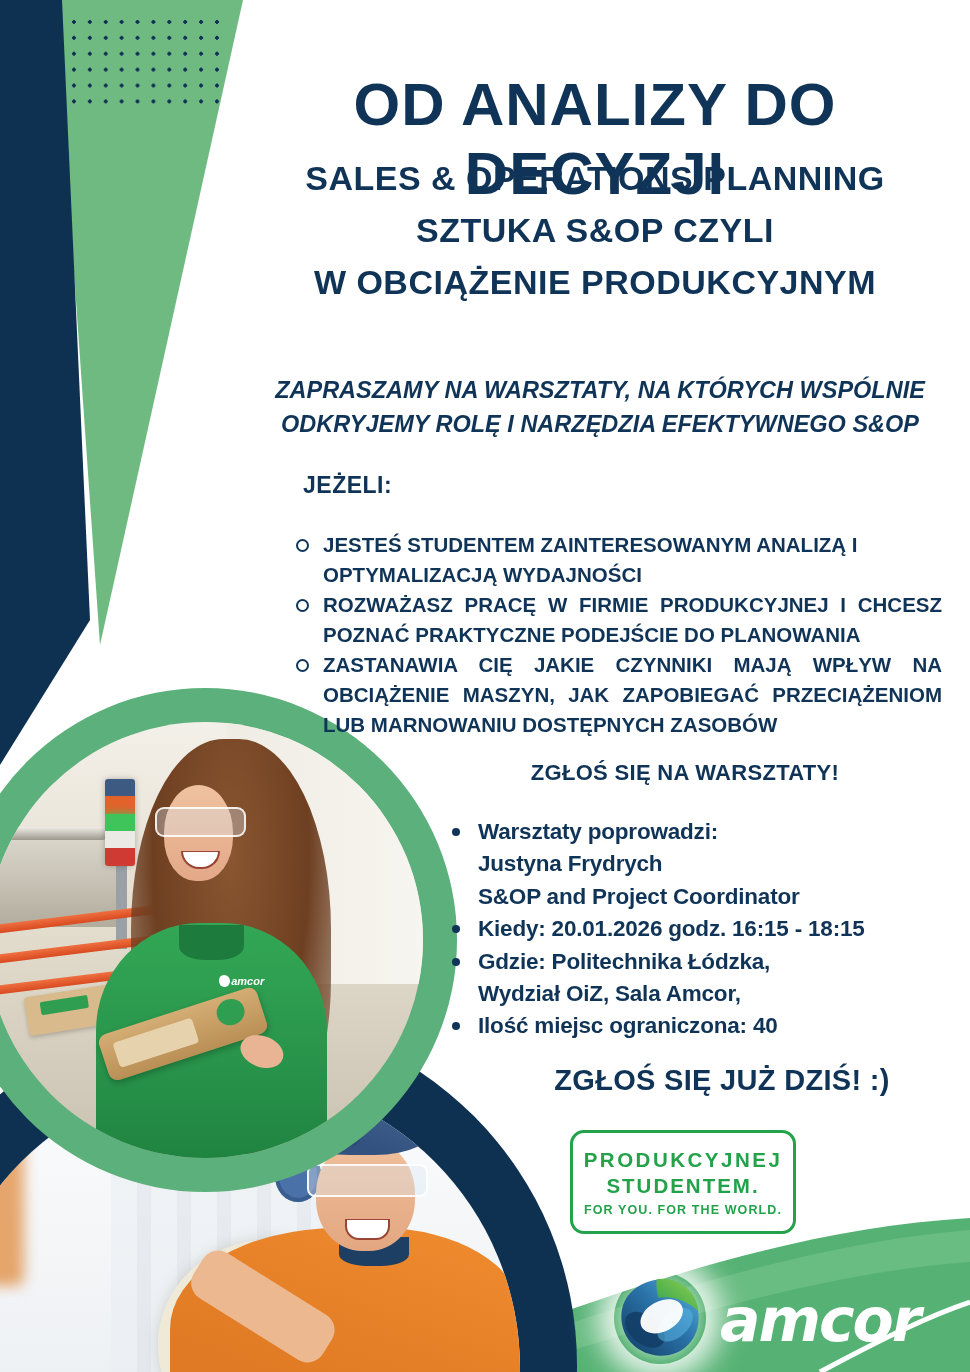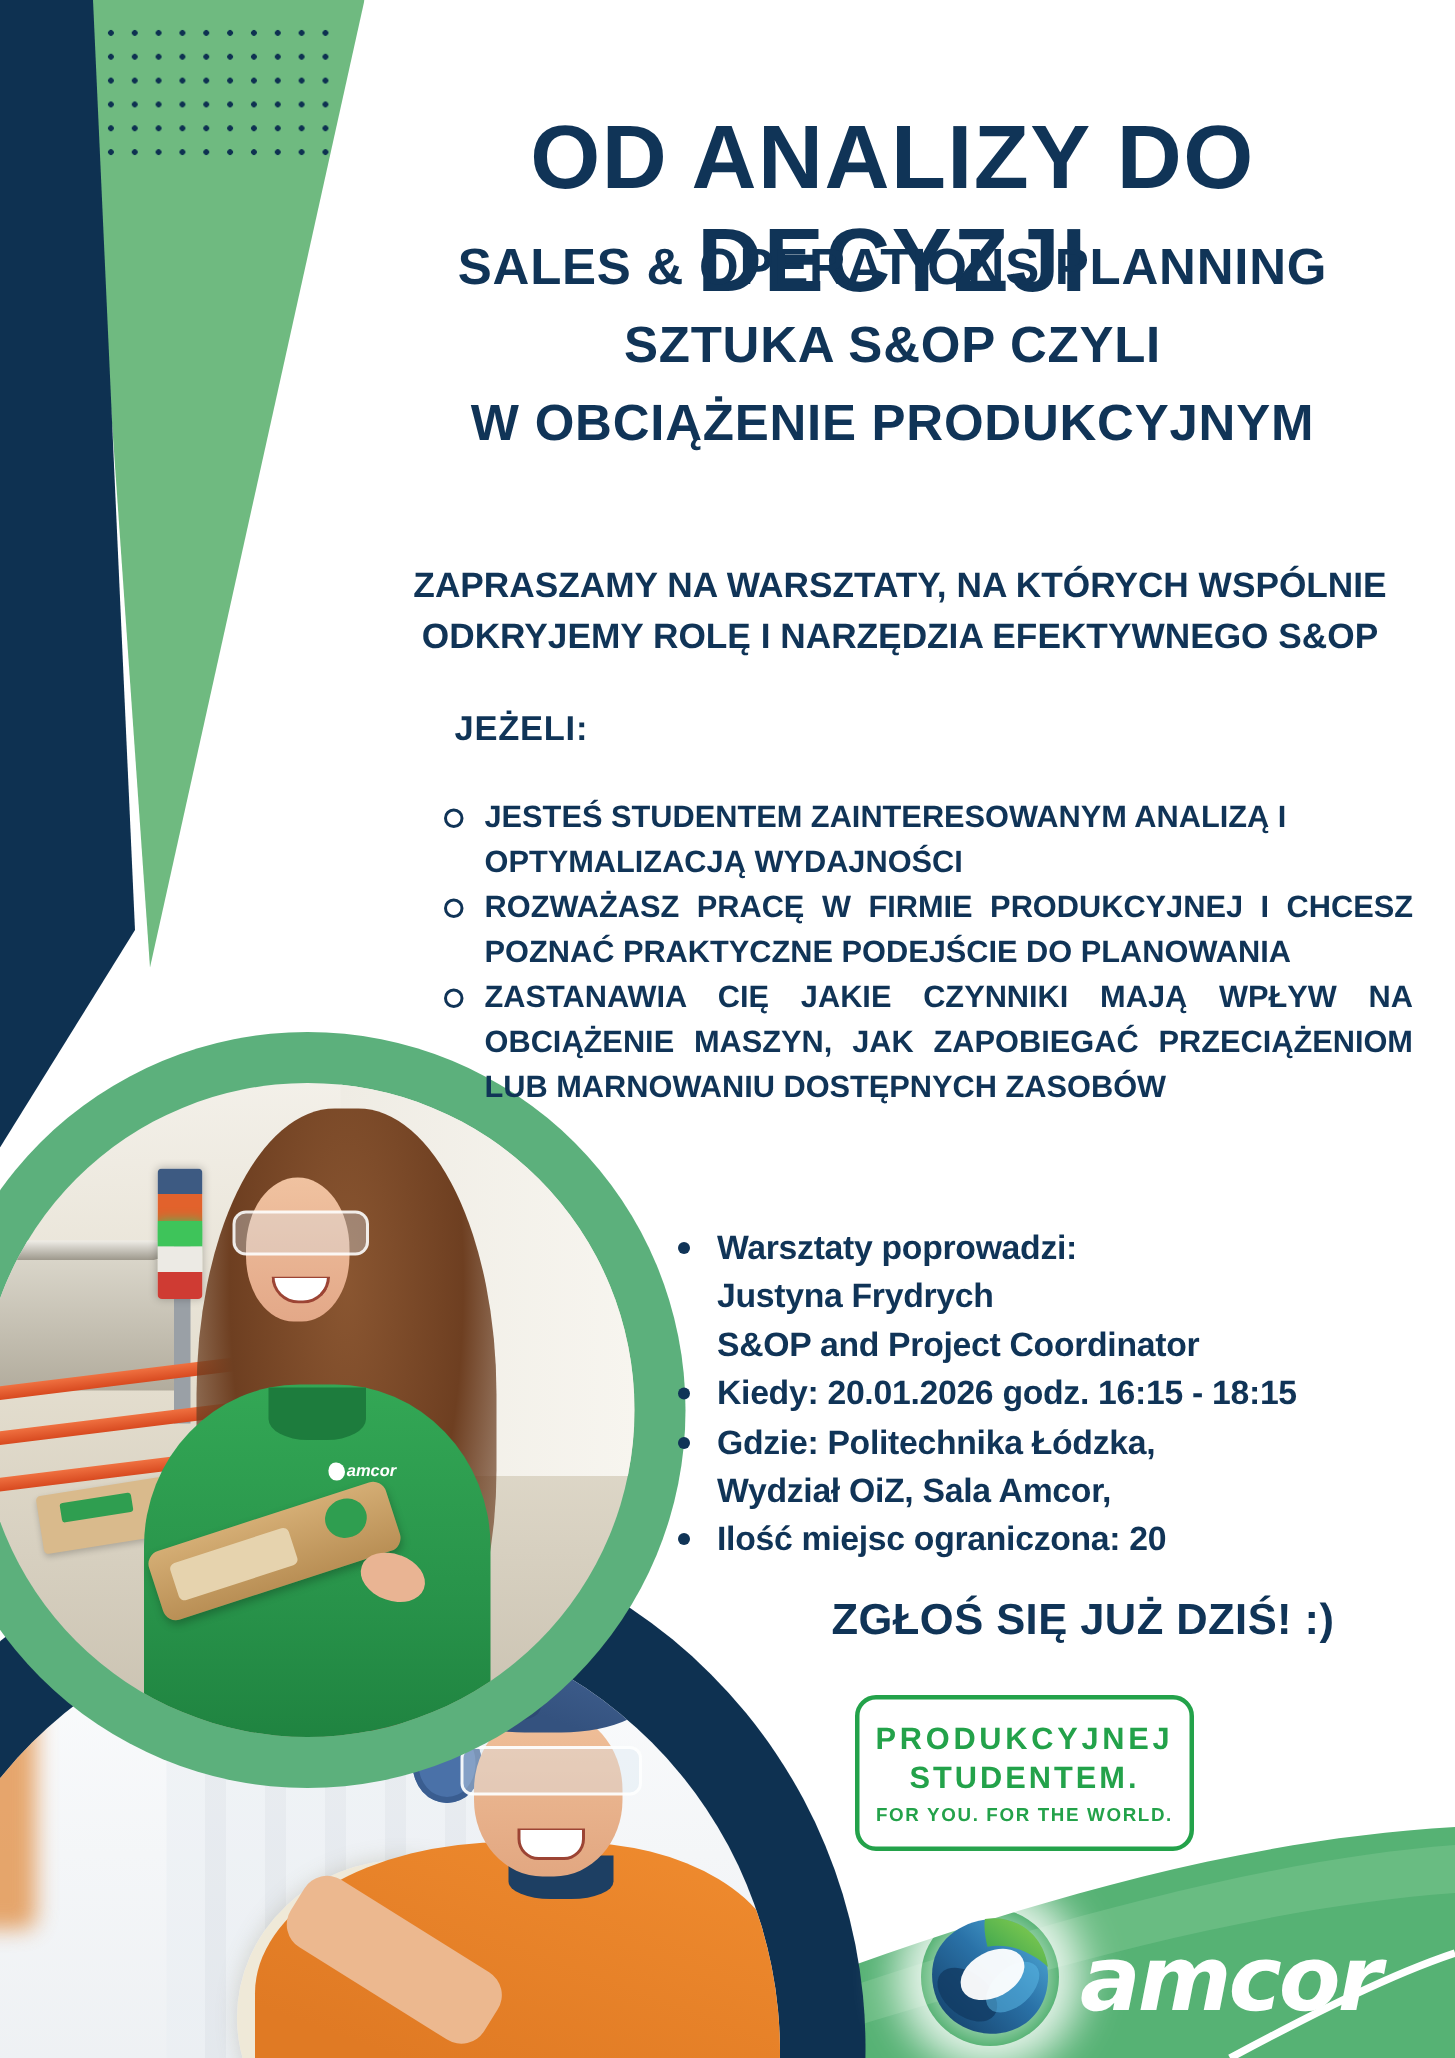--- a/index.html
+++ b/index.html
@@ -93,21 +93,21 @@
   .p2-roll i{position:absolute;left:33%;top:33%;width:34%;height:34%;border-radius:50%;
     background:#fdfdfb;box-shadow:inset 0 0 0 5px #dfd0a8;}
 
   
   .navy-text{color:var(--navy_text);}
   .title{left:235px;top:70px;width:720px;text-align:center;font-size:60px;font-weight:bold;
     letter-spacing:1px;z-index:9;}
   .subtitle{left:235px;top:152px;width:720px;text-align:center;font-size:34px;font-weight:bold;
     line-height:52px;letter-spacing:.5px;z-index:9;}
   .intro{left:250px;top:374px;width:700px;text-align:center;font-size:23.5px;font-weight:bold;
-    line-height:33.5px;z-index:9;}
+    line-height:33.5px;z-index:9;font-style:italic;}
   .jezeli{left:303px;top:472px;font-size:23px;font-weight:bold;letter-spacing:.5px;z-index:9;}
   .conds{left:296px;top:530px;width:646px;z-index:9;font-size:20.5px;font-weight:bold;line-height:30px;}
   .cond{position:relative;padding-left:27px;}
   .cond.just{text-align:justify;}
   .cmark{position:absolute;left:0;top:9px;width:9px;height:9px;border:2.5px solid var(--navy_text);
     border-radius:50%;}
   .cta1{left:425px;top:760px;width:520px;text-align:center;font-size:22px;font-weight:bold;
     letter-spacing:.3px;z-index:9;}
   .details{left:450px;top:816px;width:500px;z-index:9;font-size:22.5px;font-weight:bold;
     line-height:32.4px;letter-spacing:-.2px;}
@@ -222,40 +222,41 @@
     <div class="cond just">
       <span class="cmark"></span>
       <span>ROZWAŻASZ PRACĘ W FIRMIE PRODUKCYJNEJ I CHCESZ POZNAĆ PRAKTYCZNE PODEJŚCIE DO PLANOWANIA</span>
     </div>
     <div class="cond just">
       <span class="cmark"></span>
       <span>ZASTANAWIA CIĘ JAKIE CZYNNIKI MAJĄ WPŁYW NA OBCIĄŻENIE MASZYN, JAK ZAPOBIEGAĆ PRZECIĄŻENIOM LUB MARNOWANIU DOSTĘPNYCH ZASOBÓW</span>
     </div>
   </div>
 
+  <div class="abs cta1 navy-text">ZGŁOŚ SIĘ NA WARSZTATY!</div>
 
   <div class="abs details navy-text">
     <div class="drow">
       <span class="dmark"></span>
       <span class="dline">Warsztaty poprowadzi:</span>
       <span class="dline">Justyna Frydrych</span>
       <span class="dline">S&amp;OP and Project Coordinator</span>
     </div>
     <div class="drow">
       <span class="dmark"></span>
       <span class="dline">Kiedy: 20.01.2026 godz. 16:15 - 18:15</span>
     </div>
     <div class="drow">
       <span class="dmark"></span>
       <span class="dline">Gdzie: Politechnika Łódzka,</span>
       <span class="dline">Wydział OiZ, Sala Amcor,</span>
     </div>
     <div class="drow">
       <span class="dmark"></span>
-      <span class="dline">Ilość miejsc ograniczona: 20</span>
+      <span class="dline">Ilość miejsc ograniczona: 40</span>
     </div>
   </div>
 
   <div class="abs cta2 navy-text">ZGŁOŚ SIĘ JUŻ DZIŚ! :)</div>
 
   <div class="abs badge">
     <div class="b1">PRODUKCYJNEJ</div>
     <div class="b2">STUDENTEM.</div>
     <div class="b3">FOR YOU. FOR THE WORLD.</div>
   </div>

